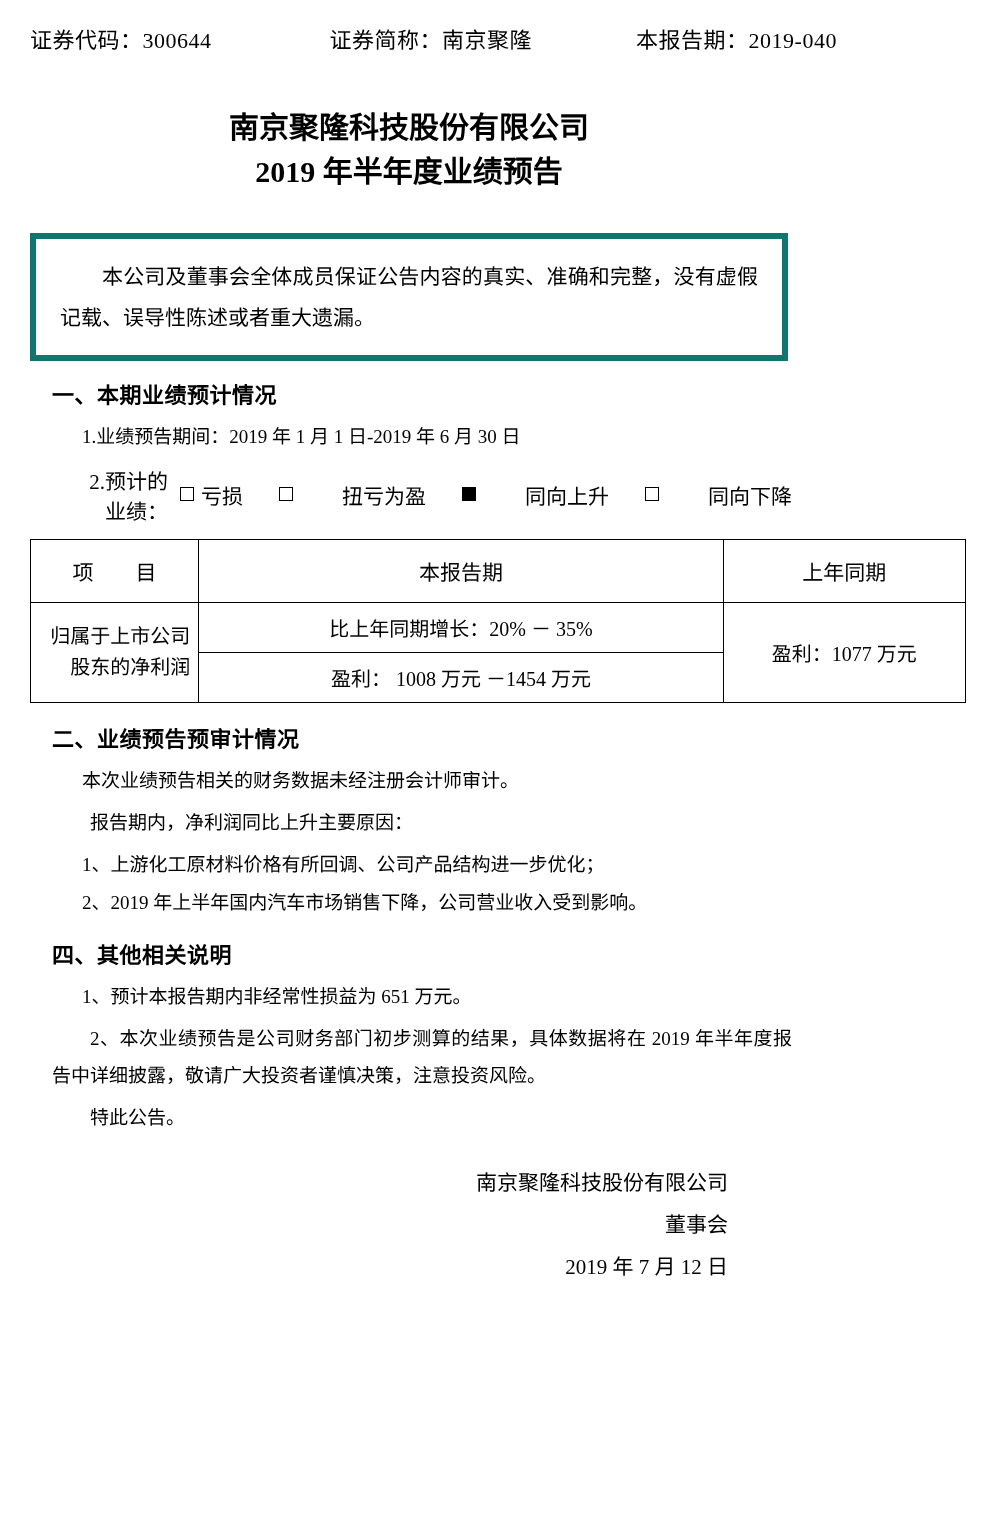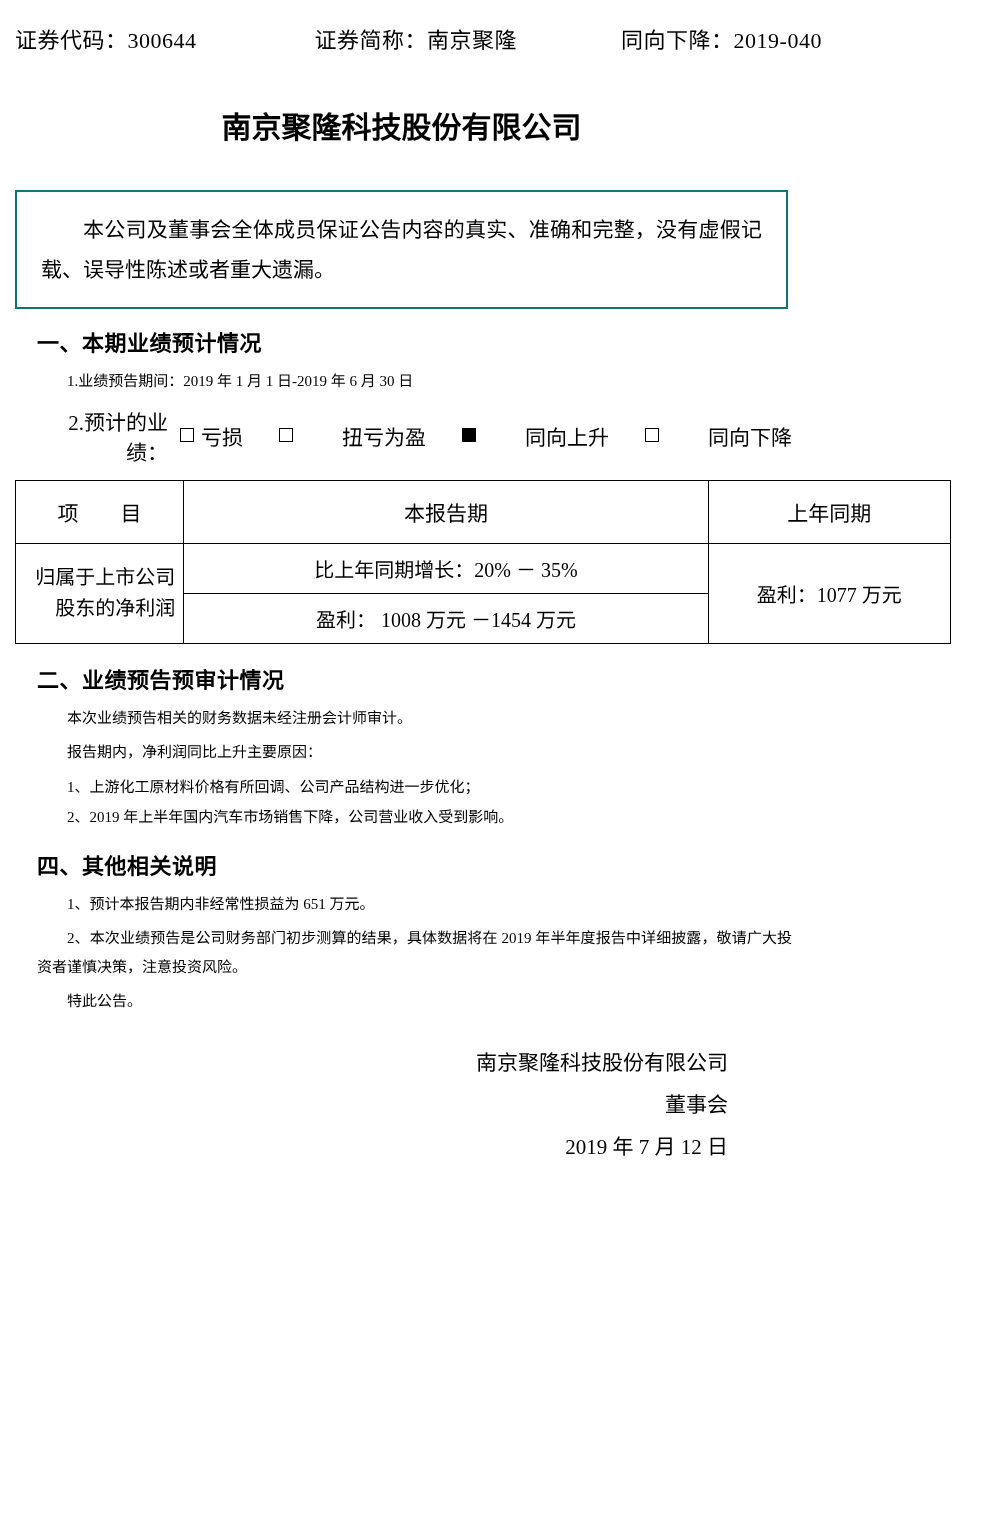--- a/index.html
+++ b/index.html
@@ -12,21 +12,21 @@
     height: 1522px;
     font-family: "Liberation Serif", "DejaVu Serif", serif;
     color: #000000;
     position: relative;
     overflow: hidden;
   }
   .page {
     width: 818px;
     height: 1522px;
     box-sizing: border-box;
-    padding: 16px 26px 0 11px;
+    padding: 16px 26px 0 26px;
     position: relative;
   }
 
   
   .header-row {
     display: flex;
     align-items: baseline;
     font-size: 22px;
     letter-spacing: 0.5px;
     margin-top: 6px;
@@ -44,42 +44,42 @@
     font-size: 30px;
     line-height: 1.45;
     margin-top: 52px;
     margin-bottom: 40px;
     font-family: "Liberation Serif", "DejaVu Serif", serif;
   }
   .title-line { display: block; }
 
   
   .disclaimer {
-    border: 2px solid #0f766e;
+    border: 6px solid #0f766e;
     box-sizing: border-box;
     margin: 0 4px 14px 4px;
     padding: 18px 24px 16px 24px;
     font-size: 21px;
     line-height: 1.95;
     text-align: justify;
   }
   .disclaimer p { margin: 0; }
   .indent2 { text-indent: 2em; }
 
   
   h2.sec {
     font-size: 22px;
     font-weight: bold;
     margin: 16px 0 10px 26px;
     letter-spacing: 0.5px;
   }
 
   
   p.body {
-    font-size: 15px;
+    font-size: 19px;
     line-height: 1.9;
     margin: 6px 0 6px 0;
     padding-left: 56px;
     text-align: justify;
   }
   p.body.tight { margin: 2px 0; }
   p.body.wrap {
     padding-left: 26px;
     text-indent: 2em;
   }
@@ -151,25 +151,26 @@
   .sign div { white-space: nowrap; }
 </style>
 </head>
 <body>
 
 <div class="page">
 
   <div class="header-row">
     <span class="header-cell hc-code"><span>证券代码：</span><span>300644</span></span>
     <span class="header-cell hc-name"><span>证券简称：</span><span>南京聚隆</span></span>
-    <span class="header-cell hc-num"><span>同向下降：</span><span>2019-040</span></span>
+    <span class="header-cell hc-num"><span>本报告期：</span><span>2019-040</span></span>
   </div>
 
   <div class="title-block">
     <span class="title-line">南京聚隆科技股份有限公司</span>
+    <span class="title-line">2019 年半年度业绩预告</span>
   </div>
 
   <div class="disclaimer">
     <p class="indent2">本公司及董事会全体成员保证公告内容的真实、准确和完整，没有虚假记载、误导性陈述或者重大遗漏。</p>
   </div>
 
   <h2 class="sec">一、本期业绩预计情况</h2>
   <p class="body">1.业绩预告期间：2019 年 1 月 1 日-2019 年 6 月 30 日</p>
 
   <div class="cb-line">

